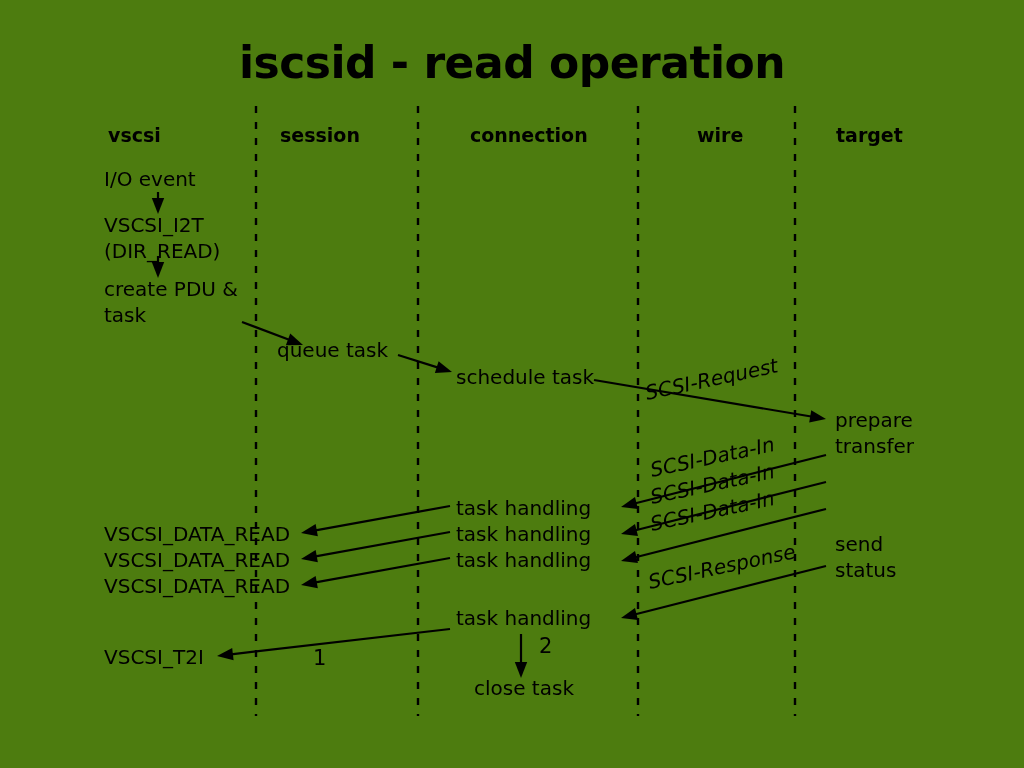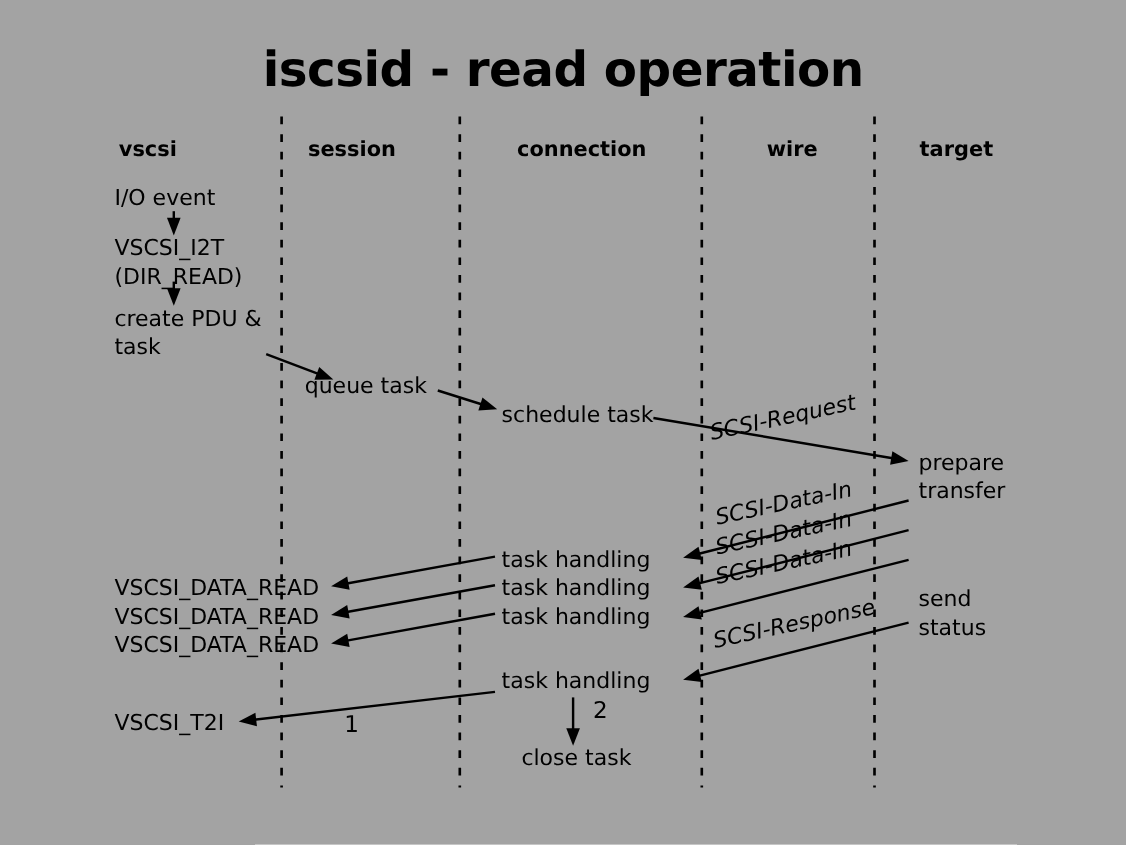--- a/index.html
+++ b/index.html
@@ -4,21 +4,21 @@
 <style>
   html, body {
     margin: 0;
     padding: 0;
     background: #ffffff;
   }
   #page {
     position: relative;
     width: 1024px;
     height: 768px;
-    background: #a3a3a3;
+    background: #4d7c0f;
     font-family: "DejaVu Sans", "Liberation Sans", sans-serif;
     overflow: hidden;
   }
   #diagram-svg {
     position: absolute;
     left: 0;
     top: 0;
     width: 1024px;
     height: 768px;
   }

